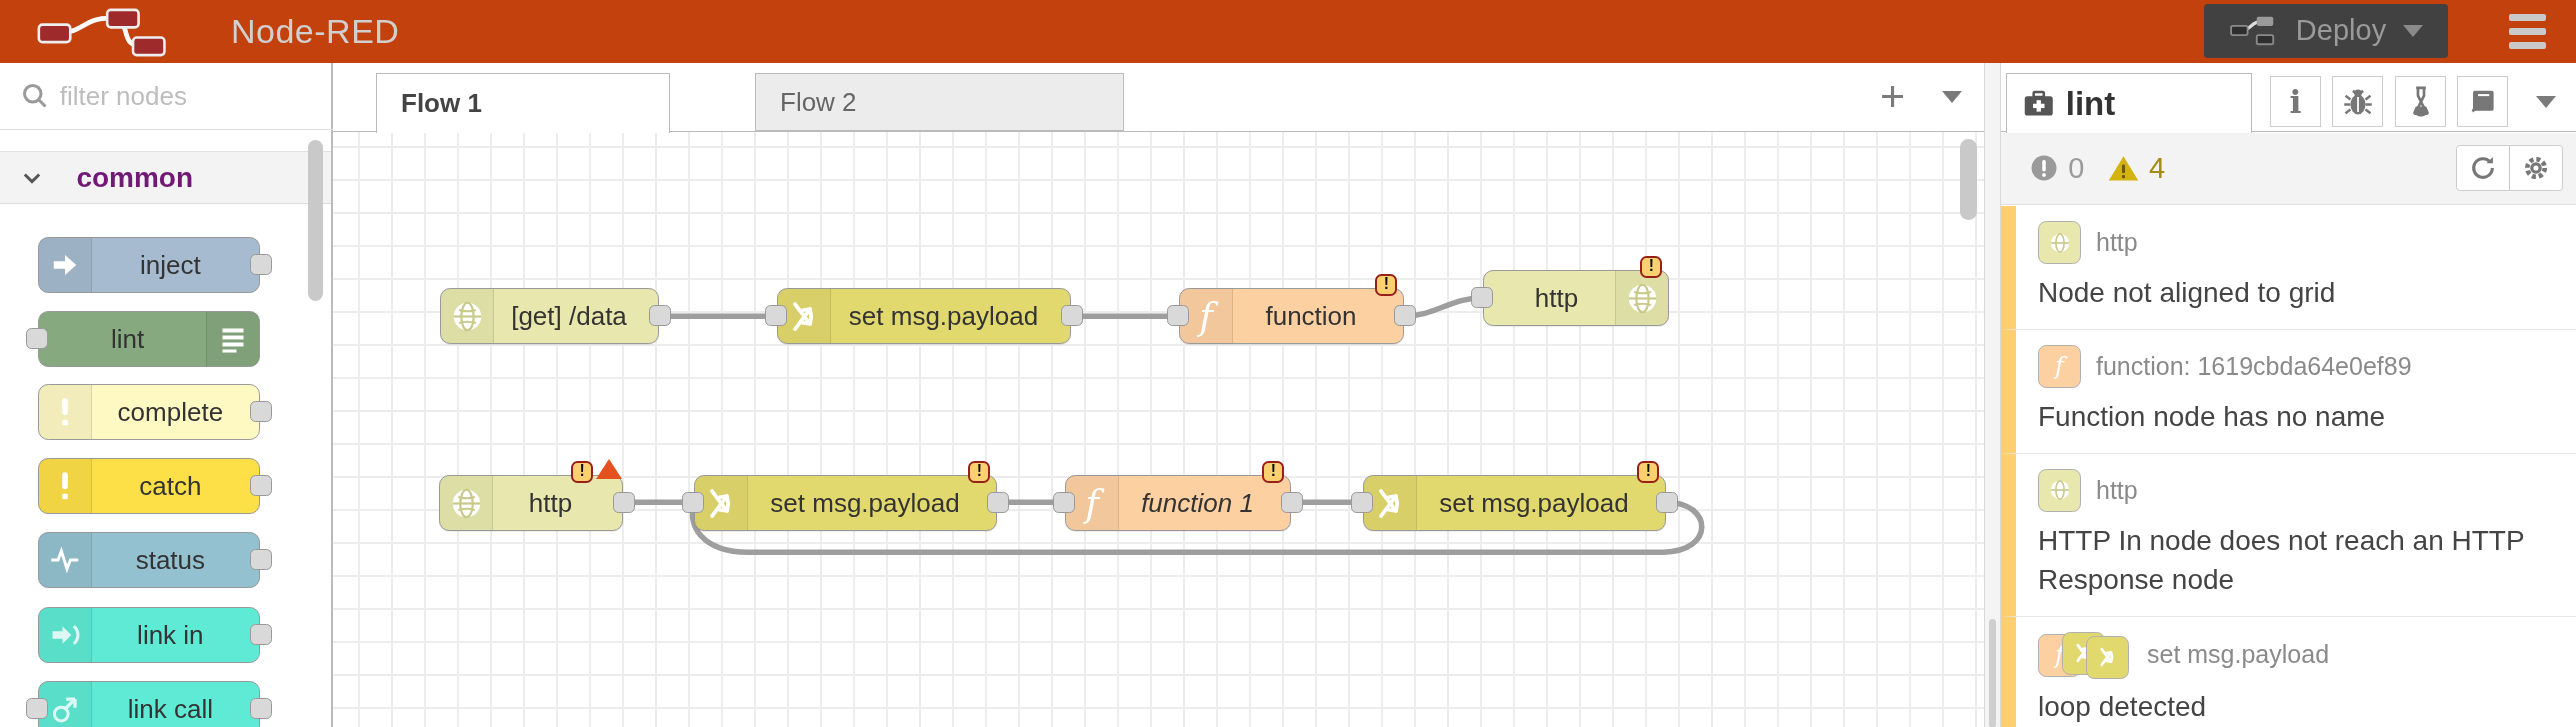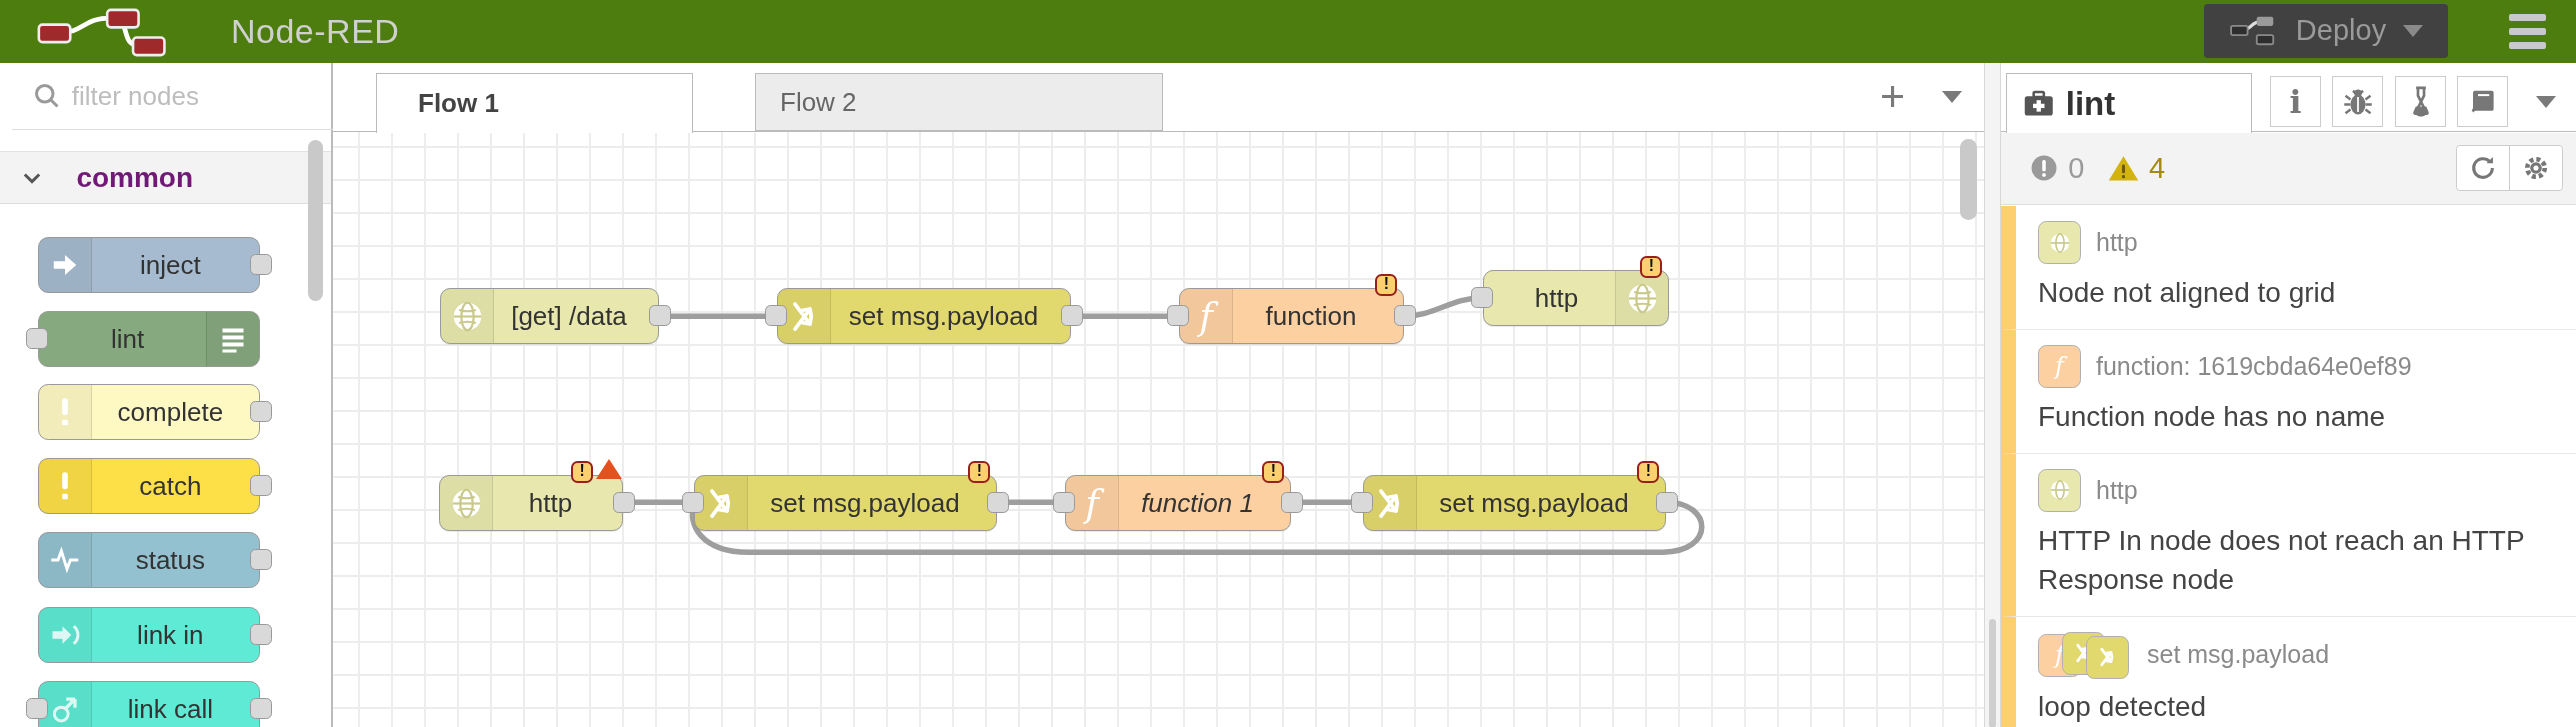--- a/index.html
+++ b/index.html
@@ -1,51 +1,51 @@
 <!DOCTYPE html>
 <html style="font-size:15px"><head>
 <meta charset="utf-8">
 <style>
   html,body{margin:0;padding:0;background:#fff;}
   #app{position:relative;width:2576px;height:728px;overflow:hidden;
        font-family:"Liberation Sans",sans-serif;background:#fff;}
   
-  #header{position:absolute;left:0;top:0;width:2576px;height:65px;background:#4d7c0f;}
+  #header{position:absolute;left:0;top:0;width:2576px;height:65px;background:#c2410c;}
   .logo{position:absolute;left:37px;top:6.5px;display:flex;align-items:center;}
   .logo-title{color:#d0d0d0;font-size:34px;margin-left:13px;letter-spacing:0.5px;}
   #deploy-btn{position:absolute;left:2204px;top:3.7px;width:244px;height:54px;background:#414141;
       border-radius:3.7px;display:flex;align-items:center;justify-content:center;gap:16.7px;cursor:pointer;}
   #deploy-btn .dlabel{color:#9a9a9a;font-size:29px;}
   .caret-down{width:0;height:0;border-left:10.2px solid transparent;border-right:10.2px solid transparent;border-top:12px solid #8a8a8a;}
   #hamburger{position:absolute;left:2509px;top:14px;width:37px;height:35px;display:flex;flex-direction:column;justify-content:space-between;cursor:pointer;}
   #hamburger div{height:7.4px;background:#c9c9c9;border-radius:1.9px;}
   
   #palette{position:absolute;left:0;top:63px;width:331px;height:665px;background:#fff;border-right:2.8px solid #bbb;}
-  #search-row{position:absolute;left:12px;top:0;width:386px;height:66px;border-bottom:1.9px solid #ddd;display:flex;align-items:center;}
+  #search-row{position:absolute;left:0;top:0;width:386px;height:66px;border-bottom:1.9px solid #ddd;display:flex;align-items:center;}
   #search-input{border:0;outline:none;font-size:26px;color:#555;width:250px;font-family:"Liberation Sans",sans-serif;}
   #search-input::placeholder{color:#bdbdbd;}
   #cat-header{position:absolute;left:0;top:88px;width:331px;height:51px;background:#f3f3f3;border-top:0.9px solid #e2e2e2;border-bottom:0.9px solid #ddd;display:flex;align-items:center;cursor:pointer;}
   #cat-header .cat-label{font-size:28px;font-weight:bold;color:#701a75;margin-left:32px;}
   .pnode{position:absolute;left:38px;width:222px;height:56px;border:1.9px solid #999;border-radius:10.2px;box-sizing:border-box;cursor:grab;}
   .pnode .icon-region{position:absolute;top:0;bottom:0;width:52px;display:flex;align-items:center;justify-content:center;background:rgba(0,0,0,.05);}
   .pnode .icon-region.left{left:0;border-right:0.9px solid rgba(0,0,0,.1);border-top-left-radius:8.3px;border-bottom-left-radius:8.3px;}
   .pnode .icon-region.right{right:0;border-left:0.9px solid rgba(0,0,0,.1);border-top-right-radius:8.3px;border-bottom-right-radius:8.3px;}
   .pnode .plabel{position:absolute;left:52px;right:9.3px;top:0;bottom:0;display:flex;align-items:center;justify-content:center;font-size:26px;color:#333;}
   .pnode .plabel.iconright{left:9.3px;right:52px;}
   .port{position:absolute;width:20.4px;height:18.5px;background:#d9d9d9;border:1.9px solid #999;border-radius:5.6px;top:50%;margin-top:-11px;cursor:crosshair;}
   .port.in{left:-13px;} .port.out{right:-13px;}
   .scroll-thumb{position:absolute;background:#c9c9c9;border-radius:8.3px;}
   
   #workspace{position:absolute;left:333px;top:63px;width:1651px;height:665px;}
   #tabbar{position:absolute;left:0;top:0;width:1651px;height:69px;background:#fff;border-bottom:1.9px solid #bbb;box-sizing:border-box;}
   .wtab{position:absolute;top:10.2px;height:58px;box-sizing:border-box;display:flex;align-items:center;cursor:pointer;}
   .wtab .tlabel{font-size:26px;margin-left:24px;}
-  #tab-flow1{left:43px;width:317px;background:#fff;border:1.9px solid #bbb;border-bottom:none;height:60px;z-index:2;padding-left:17px;}
+  #tab-flow1{left:43px;width:294px;background:#fff;border:1.9px solid #bbb;border-bottom:none;height:60px;z-index:2;}
   #tab-flow1 .tlabel{font-weight:bold;color:#444;}
-  #tab-flow2{left:422px;width:408px;background:#ececec;border:1.9px solid #bbb;}
+  #tab-flow2{left:422px;width:369px;background:#ececec;border:1.9px solid #bbb;}
   #tab-flow2 .tlabel{color:#666;}
   #add-tab{position:absolute;left:1539px;top:13px;width:41px;height:41px;color:#7a7a7a;font-size:43px;line-height:41px;text-align:center;cursor:pointer;}
   #tabbar-caret{position:absolute;left:1609px;top:28px;cursor:pointer;}
   #canvas{position:absolute;left:0;top:69px;width:1651px;height:596px;background:#fff;
      background-image:linear-gradient(to right,#ededed 1.9px,transparent 1.9px),linear-gradient(to bottom,#ededed 1.9px,transparent 1.9px);
      background-size:33px 33px;background-position:25px 14px;}
   #wires{position:absolute;left:0;top:0;}
   .fnode{position:absolute;height:56px;border:1.9px solid #999;border-radius:10.2px;box-sizing:border-box;cursor:move;box-shadow:0 0.9px 0.9px rgba(0,0,0,.08);}
   .fnode .icon-region{position:absolute;top:0;bottom:0;width:52px;display:flex;align-items:center;justify-content:center;background:rgba(0,0,0,.045);}
   .fnode .icon-region.left{left:0;border-right:0.9px solid rgba(0,0,0,.1);border-top-left-radius:8.3px;border-bottom-left-radius:8.3px;}

